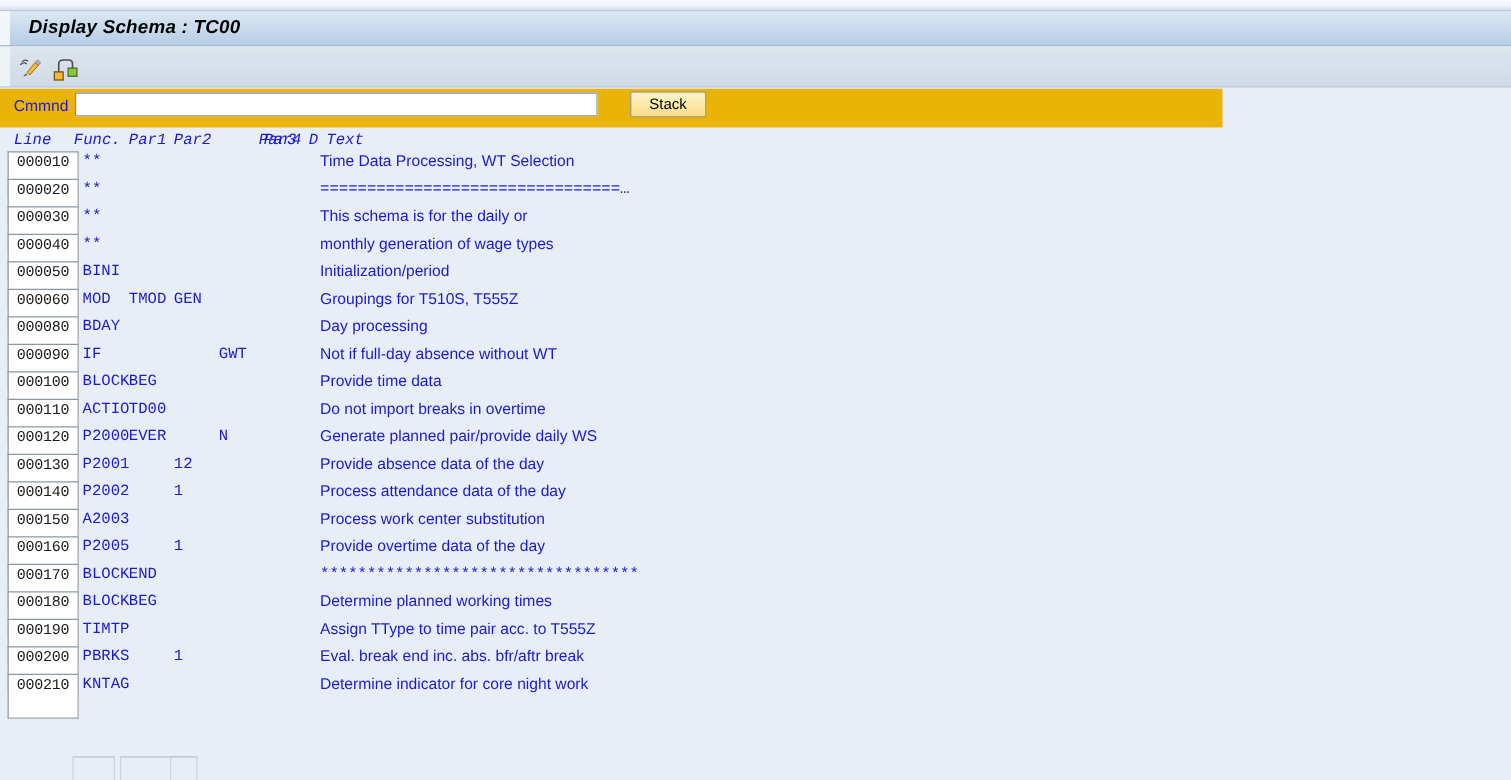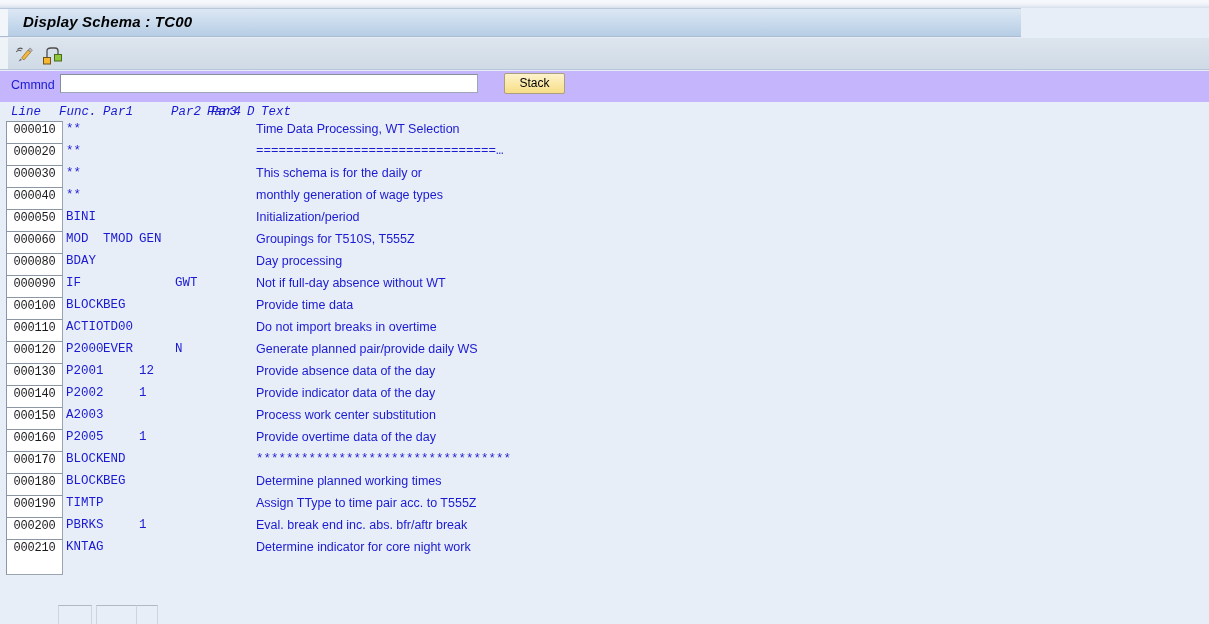--- a/index.html
+++ b/index.html
@@ -31,21 +31,21 @@
     left: 0; top: 0;
     width: 1209px;
     height: 8px;
     background: linear-gradient(to bottom, #f7f9fc 0%, #eef2f8 60%, #d6dfeb 100%);
   }
 
   
   #title-bar {
     position: absolute;
     left: 0; top: 8px;
-    width: 1021px;
+    width: 1209px;
     height: 29px;
     background: linear-gradient(to bottom, #dce7f3 0%, #cbdcee 45%, #b6cde4 100%);
     border-top: 1px solid #b9c9db;
     border-bottom: 1px solid #a8bdd2;
     box-sizing: border-box;
   }
   #title-bar .left-edge {
     position: absolute;
     left: 0; top: 0;
     width: 8px; height: 100%;
@@ -100,23 +100,23 @@
     color: #f0c191;
     white-space: nowrap;
     letter-spacing: 0.3px;
     pointer-events: none;
   }
 
   
   #command-row {
     position: absolute;
     left: 0; top: 71px;
-    width: 1209px;
+    width: 978px;
     height: 31px;
-    background: #c4b5fd;
+    background: #eab308;
   }
   #cmmnd-label {
     position: absolute;
     left: 11px;
     top: 7px;
     font-size: 12.5px;
     color: #1a1ad2;
     white-space: nowrap;
   }
   #cmmnd-input {
@@ -173,21 +173,21 @@
   }
   .hdr-cell {
     position: absolute;
     top: 1px;
     white-space: pre;
     font-style: italic;
   }
   .h-line { left: 11px; }
   .h-func { left: 59px; }
   .h-par1 { left: 103px; }
-  .h-par2 { left: 139px; margin-left: 32px; }
+  .h-par2 { left: 139px; }
   .h-par3 { left: 175px; margin-left: 32px; }
   .h-par4 { left: 211px; }
   .h-d    { left: 247px; }
   .h-text { left: 261px; }
 
   .row {
     position: relative;
     height: 22px;
   }
   .lineno {
@@ -434,21 +434,21 @@
           <span class="cell c-text">Provide absence data of the day</span>
         </div>
         <div class="row">
           <div class="lineno">000140</div>
           <span class="cell c-func">P2002</span>
           <span class="cell c-par1"></span>
           <span class="cell c-par2">1</span>
           <span class="cell c-par3"></span>
           <span class="cell c-par4"></span>
           <span class="cell c-d"></span>
-          <span class="cell c-text">Provide indicator data of the day</span>
+          <span class="cell c-text">Process attendance data of the day</span>
         </div>
         <div class="row">
           <div class="lineno">000150</div>
           <span class="cell c-func">A2003</span>
           <span class="cell c-par1"></span>
           <span class="cell c-par2"></span>
           <span class="cell c-par3"></span>
           <span class="cell c-par4"></span>
           <span class="cell c-d"></span>
           <span class="cell c-text">Process work center substitution</span>

